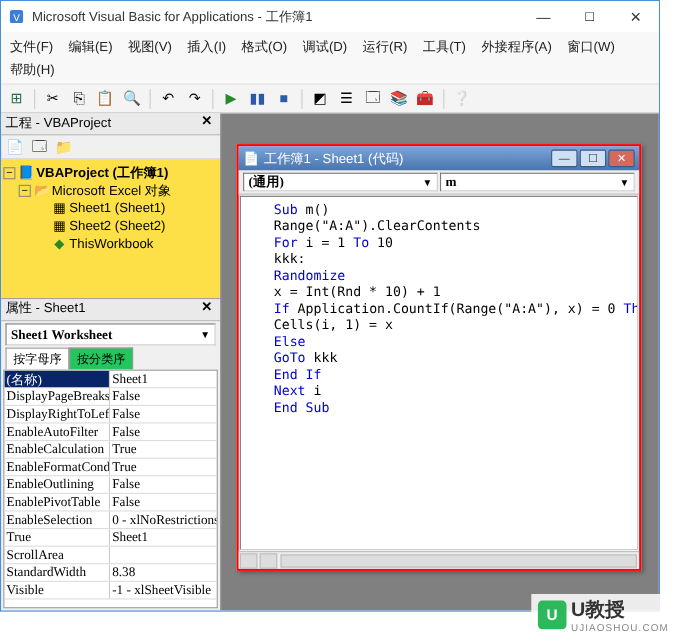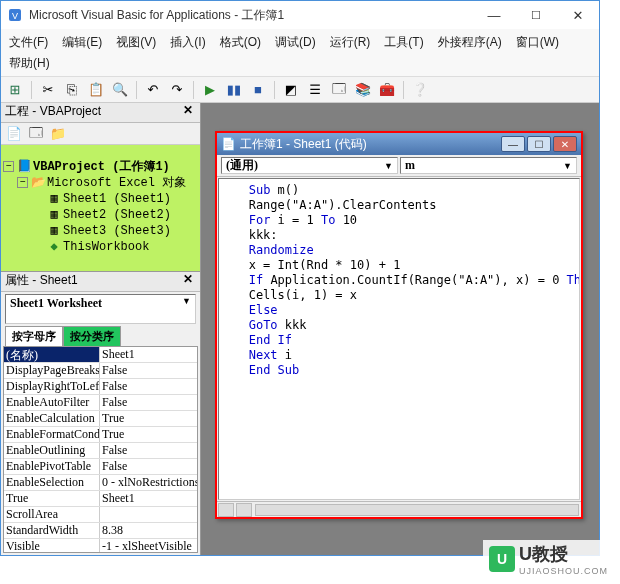--- a/index.html
+++ b/index.html
@@ -15,29 +15,29 @@
 .toolbar { height: 26px; background: #f4f4f4; border-bottom: 1px solid #ccc; display: flex; align-items: center; padding: 0 4px; gap: 4px; }
 .toolbar .tbtn { width: 20px; height: 20px; display:inline-flex; align-items:center; justify-content:center; font-size:13px;}
 .toolbar .sep { width: 1px; height: 18px; background: #ccc; margin: 0 2px; }
 .main { flex: 1; display: flex; overflow: hidden; }
 .leftcol { width: 200px; display: flex; flex-direction: column; border-right: 1px solid #999; }
 .pane-title { height: 20px; background: #eaeaea; border-bottom: 1px solid #bbb; display: flex; align-items: flex-start; padding: 0 4px; font-size: 12px;}
 .pane-title .txt { flex: 1; }
 .pane-title .x { width: 16px; text-align:center; font-weight: bold; cursor:pointer;}
 .project-tools { height: 22px; border-bottom: 1px solid #ccc; display:flex; align-items:center; padding:0 4px; gap:4px;}
 .project-tools .ico{width:18px;height:18px;display:inline-flex;align-items:center;justify-content:center;font-size:13px;}
-.tree { flex: 0 0 126px; overflow: auto; background: #bef264; padding: 14px 2px; font-family: Liberation Mono, monospace; font-size:12px; line-height:16px;}
+.tree { flex: 0 0 126px; overflow: auto; background: #fde047; padding: 4px 2px; font-family: Liberation Sans, sans-serif; font-size:12px; line-height:16px;}
 .tree .node { white-space: nowrap; }
 .tree .indent1{padding-left:14px;} .tree .indent3{padding-left:44px;}
 .tree .toggle{display:inline-block;width:11px;height:11px;border:1px solid #888;line-height:9px;text-align:center;font-size:10px;margin-right:3px;vertical-align:middle;}
 .tree .nico{display:inline-block;width:14px;text-align:center;margin-right:2px;}
 .tree b{font-weight:bold;}
 .props { flex: 1; display:flex; flex-direction:column; border-top:1px solid #999; overflow:hidden;}
-.props-select { height:30px; border:1px inset #ccc; margin:2px 4px 2px 4px; background:#fff; font-family:"SimSun",serif; font-size:12px; padding:1px 4px; display:flex; align-items:flex-start;}
-.props-tabs { display:flex; gap:0; padding:0 4px;font-weight:bold;}
+.props-select { height:20px; border:1px inset #ccc; margin:2px 4px 2px 4px; background:#fff; font-family:"SimSun",serif; font-size:12px; padding:1px 4px; display:flex; align-items:center;}
+.props-tabs { display:flex; gap:0; padding:0 4px;}
 .props-tabs .tab{border:1px solid #999; border-bottom:none; background:#22c55e; padding:2px 6px; font-size:11px;}
 .props-tabs .tab.active{background:#fff;}
 .props-grid { flex:1; overflow:auto; background:#fff; border:1px solid #999; margin:0 2px 2px 2px; font-family:"SimSun",serif; font-size:12px;}
 .props-grid .row{display:flex; height:16px; border-bottom:1px solid #ddd;}
 .props-grid .row .k{width:96px; border-right:1px solid #ccc; padding:0 2px; overflow:hidden;white-space:nowrap;}
 .props-grid .row .v{flex:1; padding:0 2px; overflow:hidden;white-space:nowrap;}
 .props-grid .row.sel .k{background:#0a246a;color:#fff;}
 .workspace { flex: 1; background: #808080; position: relative; padding: 22px 8px 8px 8px; }
 .codewin { position:absolute; left:14px; top:28px; right:16px; bottom:36px; border:2px solid #ff0000; background:#f0f0f0; display:flex; flex-direction:column; box-shadow: 2px 2px 4px rgba(0,0,0,0.3);}
 .codewin .cw-title{height:22px;background:linear-gradient(#7aa6d8,#4a74ad);color:#fff;display:flex;align-items:center;padding:0 4px;font-size:12px;}
@@ -124,21 +124,20 @@
       <div class="project-tools">
         <span class="ico">📄</span>
         <span class="ico">🗔</span>
         <span class="ico" style="color:#d89a2a">📁</span>
       </div>
       <div class="tree">
         <div class="node"><span class="toggle">−</span><span class="nico">📘</span><b>VBAProject (工作簿1)</b></div>
         <div class="node indent1"><span class="toggle">−</span><span class="nico">📂</span><span>Microsoft Excel 对象</span></div>
         <div class="node indent3"><span class="nico">▦</span><span>Sheet1 (Sheet1)</span></div>
         <div class="node indent3"><span class="nico">▦</span><span>Sheet2 (Sheet2)</span></div>
-        <div class="node indent3"><span class="nico">▦</span><span>Sheet3 (Sheet3)</span></div>
         <div class="node indent3"><span class="nico" style="color:#2a8a2a">◆</span><span>ThisWorkbook</span></div>
       </div>
 
       <div class="props">
         <div class="pane-title">
           <span class="txt">属性 - Sheet1</span>
           <span class="x">✕</span>
         </div>
         <div class="props-select">
           <b>Sheet1 Worksheet</b>

